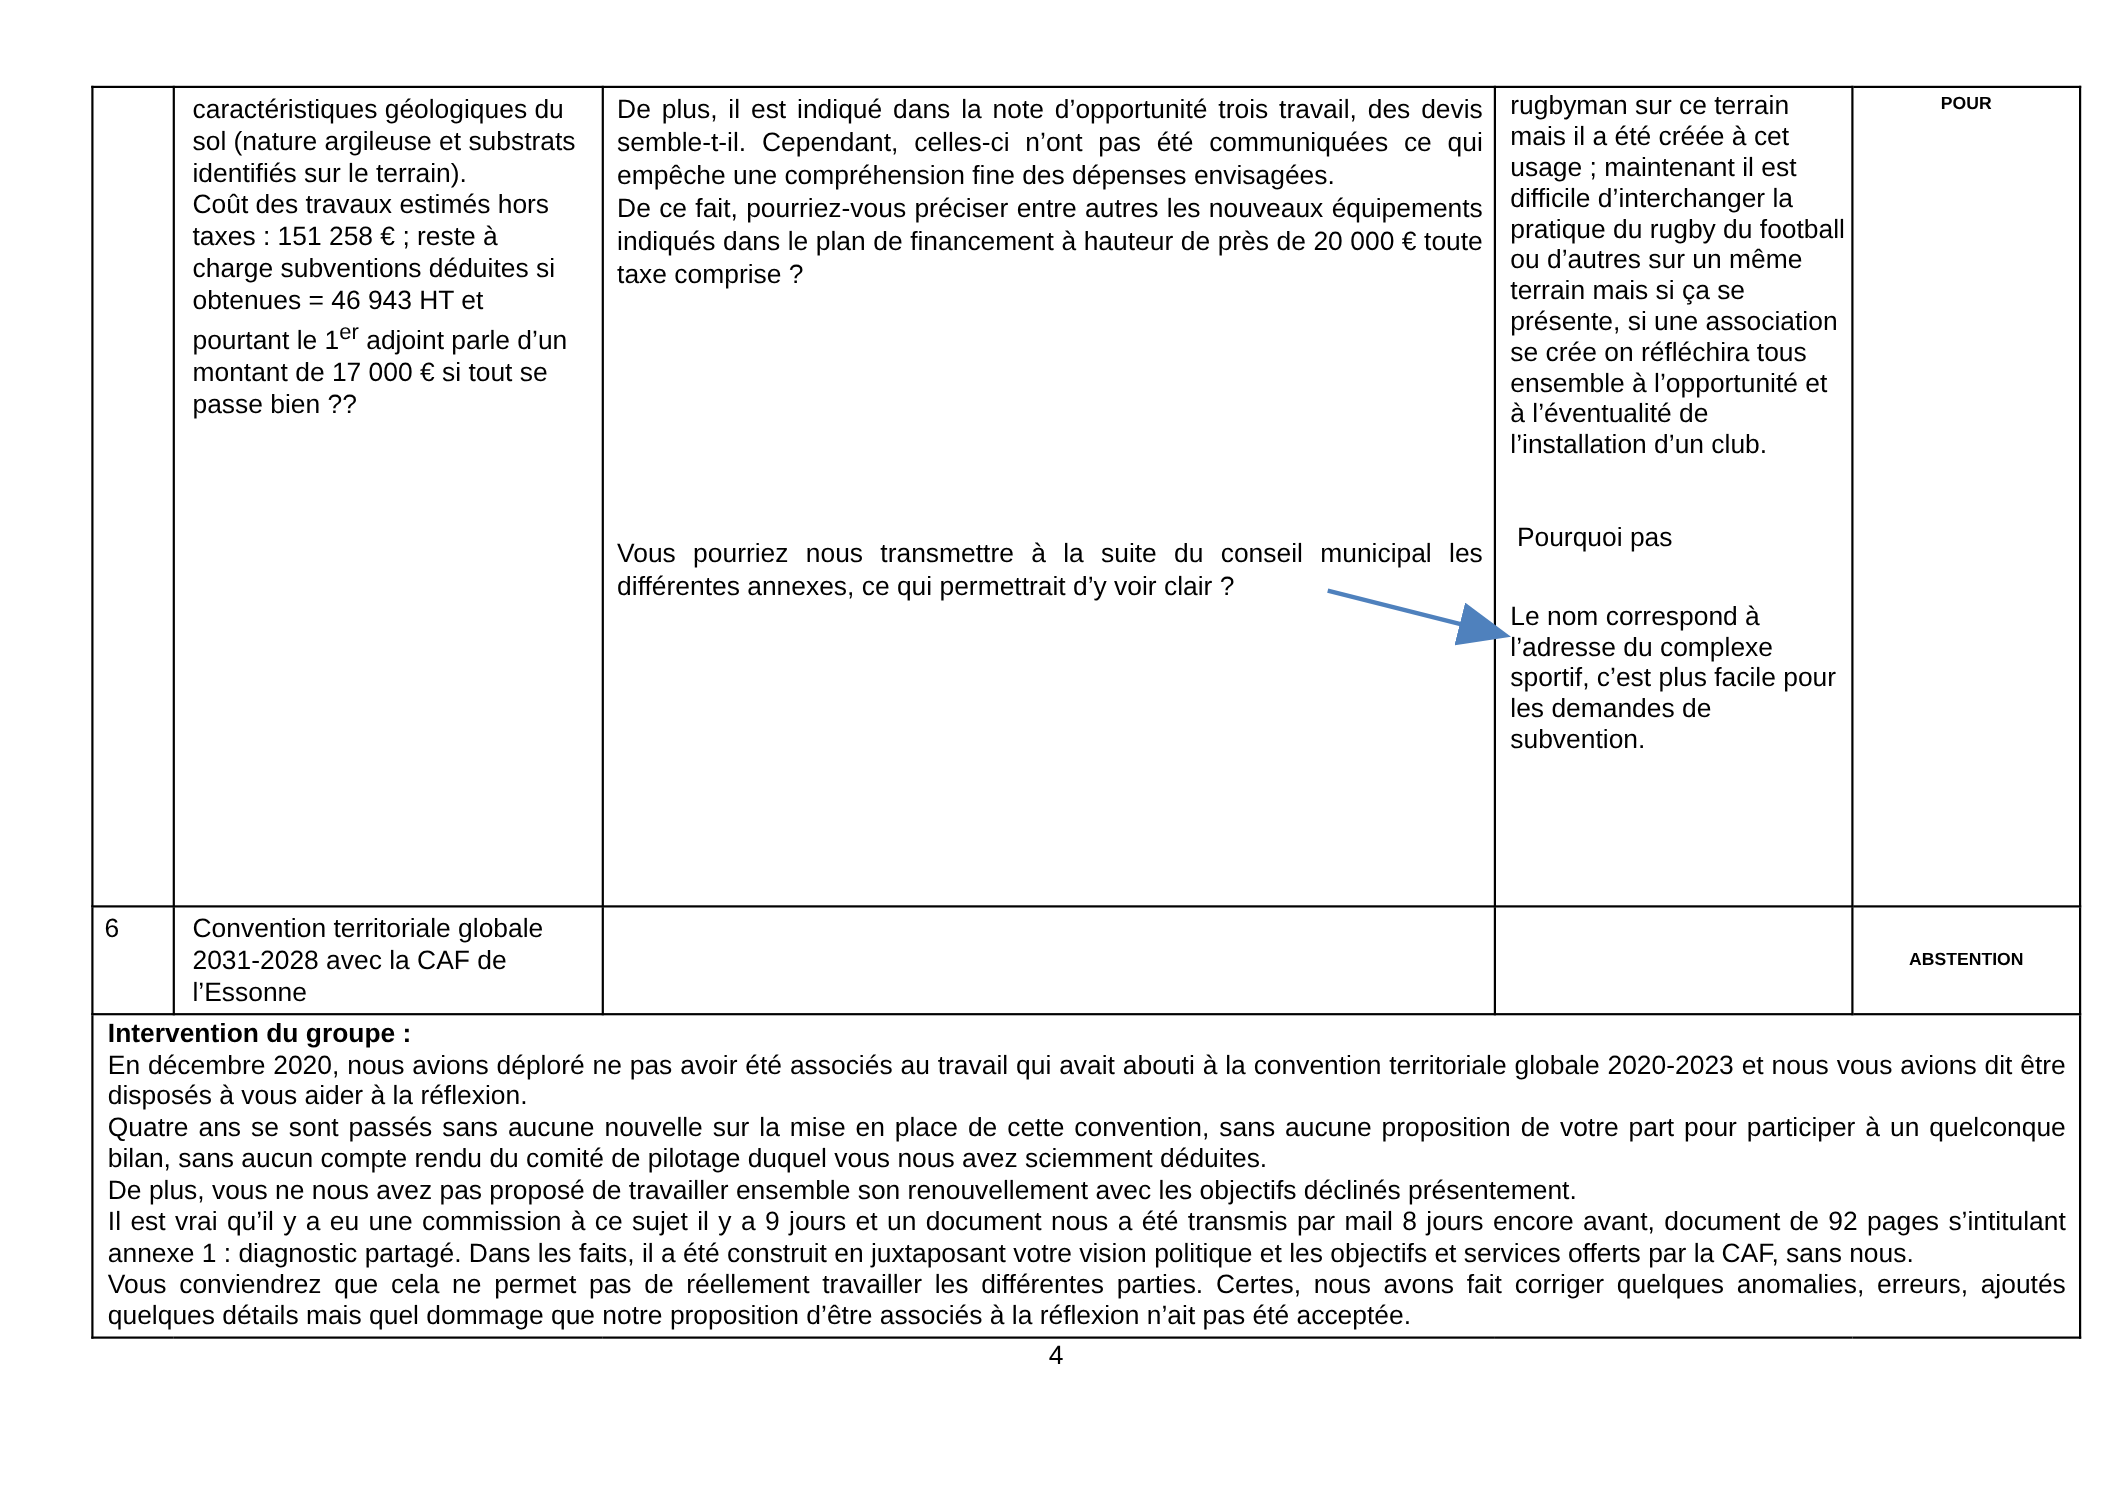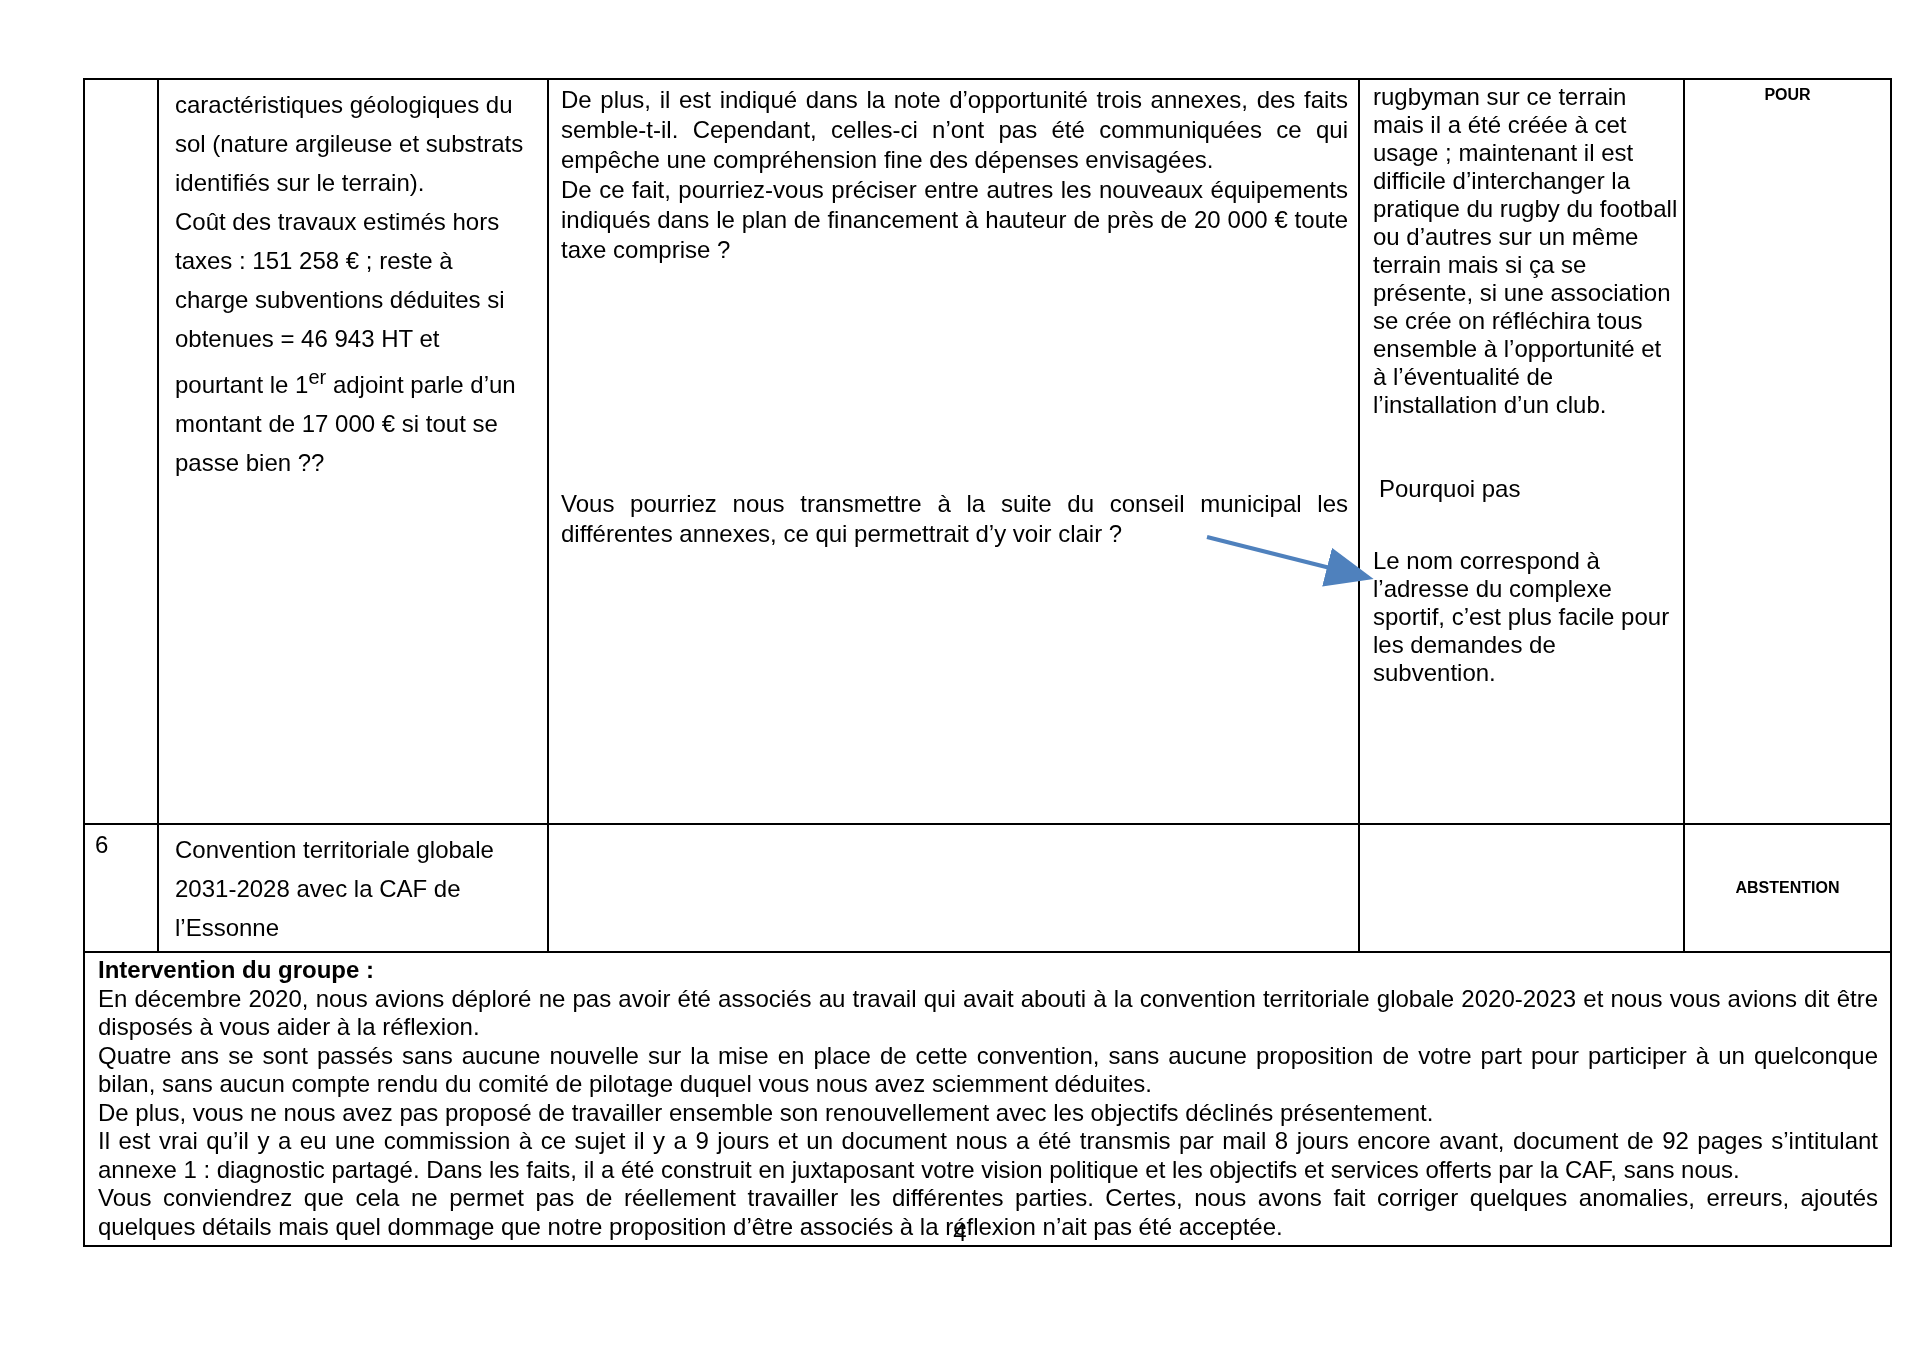--- a/index.html
+++ b/index.html
@@ -14,21 +14,21 @@
     border-collapse:collapse;table-layout:fixed;
     font-size:24px;
   }
   td{border:2px solid #000;vertical-align:top;overflow:hidden;}
   p{margin:0;}
   tr.row-cont td{height:731px;}
   tr.row-item td{height:84px;}
   tr.row-interv td{height:285px;}
 
   .c-num{padding:5px 4px 4px 10px;line-height:29px;}
-  .c-topic{padding:5px 20px 4px 16px;line-height:39px;}
+  .c-topic{padding:5px 20px 4px 16px;line-height:29px;}
   .c-quest{padding:5px 10px 4px 12px;line-height:30px;}
   .c-ans{padding:3px 5px 4px 13px;line-height:28px;}
   .c-vote{padding:6px 2px;text-align:center;font-weight:bold;font-size:16px;}
   .c-vote-mid{vertical-align:middle;}
 
   .just{text-align:justify;}
   .q3{margin-top:224px;}
   .note{margin-top:56px;padding-left:6px;}
   .a3{margin-top:44px;}
 
@@ -57,21 +57,21 @@
     <tbody>
       <tr class="row-cont">
         <td class="c-num">
           <span></span>
         </td>
         <td class="c-topic">
           <p>caractéristiques géologiques du sol (nature argileuse et substrats identifiés sur le terrain).</p>
           <p><span>Coût des travaux estimés hors taxes&nbsp;: 151 258 €&nbsp;; reste à charge subventions déduites si obtenues = 46 943 HT et pourtant le 1</span><sup>er</sup><span> adjoint parle d’un montant de 17 000 € si tout se passe bien&nbsp;??</span></p>
         </td>
         <td class="c-quest">
-          <p class="just">De plus, il est indiqué dans la note d’opportunité trois annexes, des faits semble-t-il. Cependant, celles-ci n’ont pas été communiquées ce qui empêche une compréhension fine des dépenses envisagées.</p>
+          <p class="just">De plus, il est indiqué dans la note d’opportunité trois travail, des devis semble-t-il. Cependant, celles-ci n’ont pas été communiquées ce qui empêche une compréhension fine des dépenses envisagées.</p>
           <p class="just">De ce fait, pourriez-vous préciser entre autres les nouveaux équipements indiqués dans le plan de financement à hauteur de près de 20 000 € toute taxe comprise&nbsp;?</p>
           <p class="just q3">Vous pourriez nous transmettre à la suite du conseil municipal les différentes annexes, ce qui permettrait d’y voir clair&nbsp;?</p>
         </td>
         <td class="c-ans">
           <p>rugbyman sur ce terrain mais il a été créée à cet usage&nbsp;; maintenant il est difficile d’interchanger la pratique du rugby du football ou d’autres sur un même terrain mais si ça se présente, si une association se crée on réfléchira tous ensemble à l’opportunité et à l’éventualité de l’installation d’un club.</p>
           <p class="note">Pourquoi pas</p>
           <p class="a3">Le nom correspond à l’adresse du complexe sportif, c’est plus facile pour les demandes de subvention.</p>
         </td>
         <td class="c-vote">
           <span>POUR</span>

